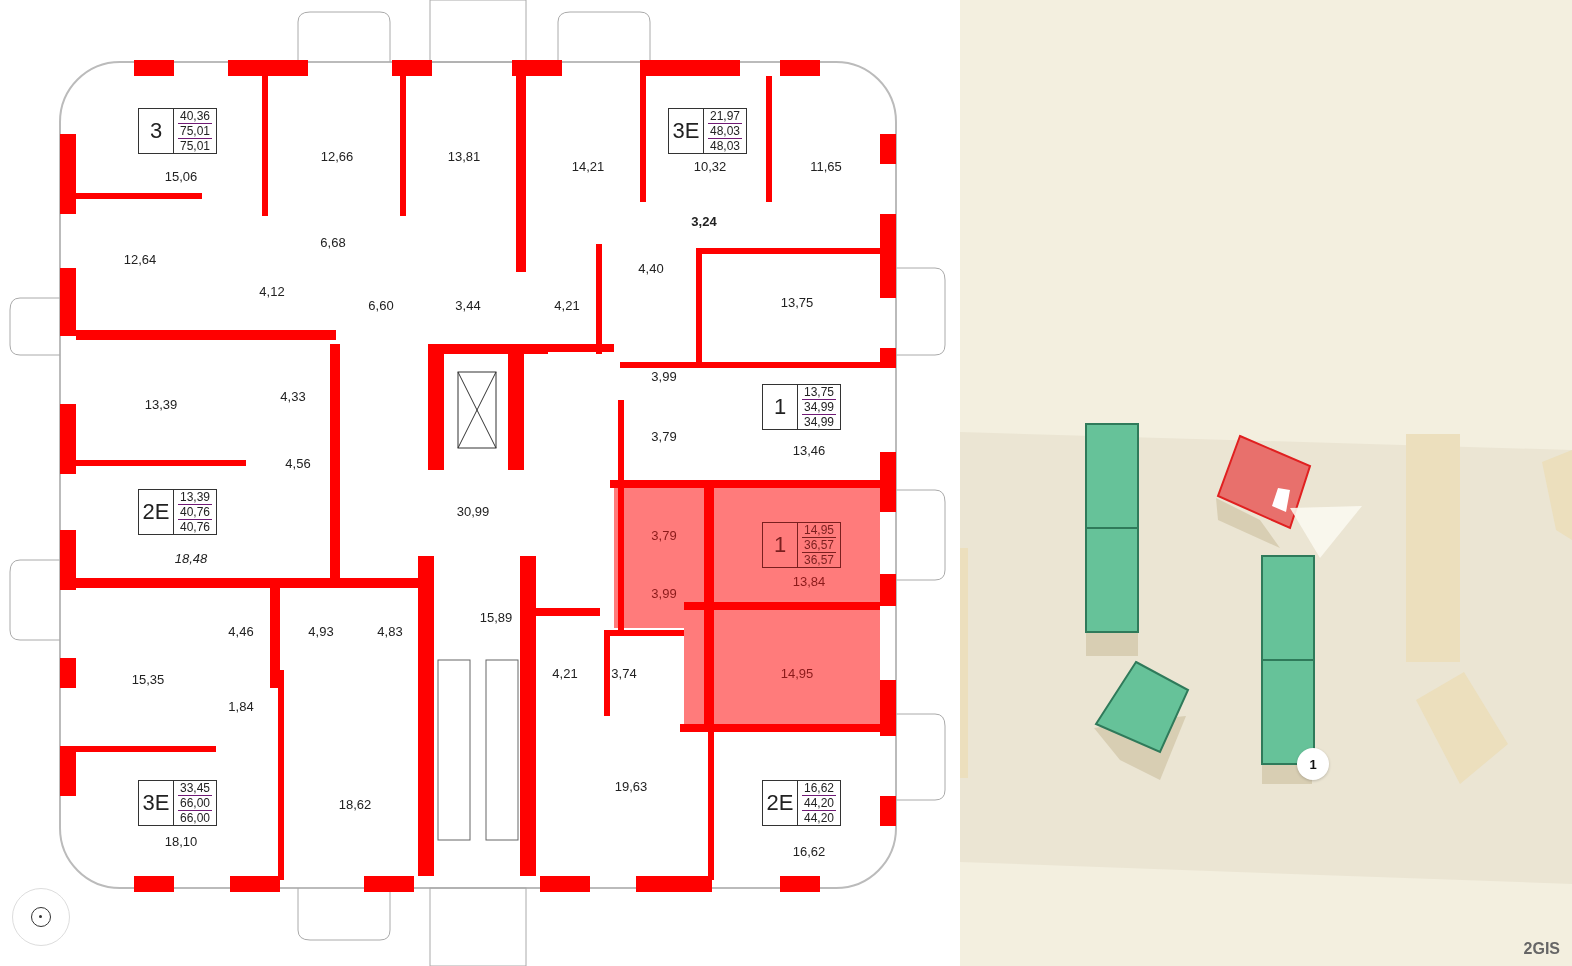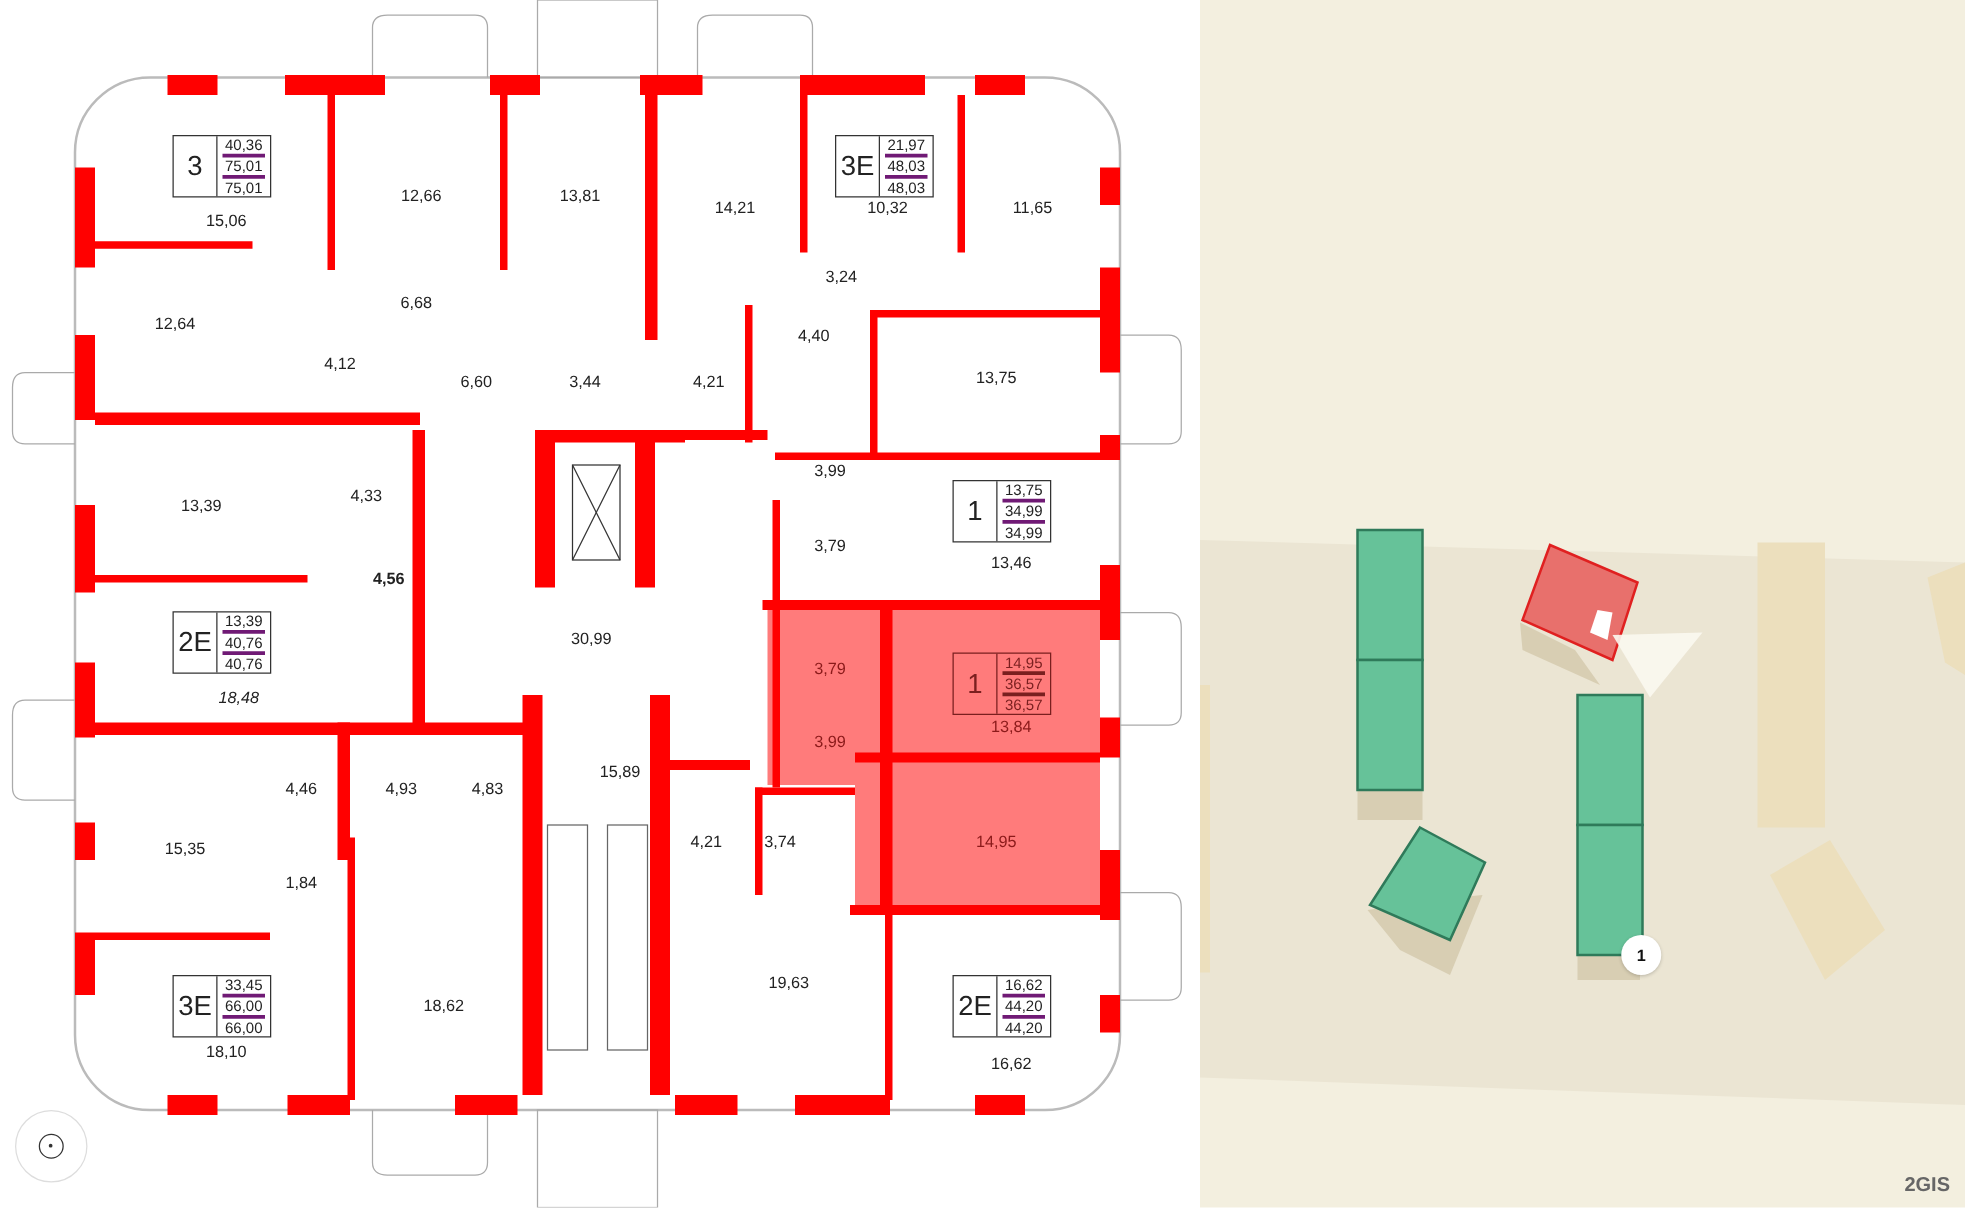--- a/index.html
+++ b/index.html
@@ -6,21 +6,21 @@
   body { width:1572px; height:966px; position:relative; overflow:hidden; background:#fff; font-family:"Liberation Sans", sans-serif; }
   #plan { position:absolute; left:0; top:0; width:960px; height:966px; background:#fff; }
   #plan svg { position:absolute; left:0; top:0; }
   .lbl { position:absolute; font-size:13px; color:#222; transform:translate(-50%,-50%); white-space:nowrap; }
   .lbl.sel { color:#8b1a1a; }
   .apt { position:absolute; display:flex; border:1px solid #333; background:#fff; font-size:12px; color:#222; }
   .apt.sel { background:transparent; border-color:#7a1f1f; color:#7a1f1f; }
   .apt .num { width:34px; display:flex; align-items:center; justify-content:center; font-size:22px; border-right:1px solid #333; }
   .apt.sel .num { border-color:#7a1f1f; }
   .apt .vals { display:flex; flex-direction:column; padding:0 4px; }
-  .apt .vals span { line-height:14px; text-align:center; border-bottom:3px solid #701a75; padding:0 2px; }
+  .apt .vals span { line-height:14px; text-align:center; border-bottom:1px solid #701a75; padding:0 2px; }
   .apt.sel .vals span { border-color:#7a1f1f; }
   .apt .vals span:last-child { border-bottom:none; }
   #map { position:absolute; left:960px; top:0; width:612px; height:966px; background:#f3efdf; overflow:hidden; }
   #map svg { position:absolute; left:0; top:0; }
   .marker { position:absolute; left:1297px; top:748px; width:32px; height:32px; border-radius:50%; background:#fff; display:flex; align-items:center; justify-content:center; font-weight:bold; font-size:13px; color:#111; box-shadow:0 1px 3px rgba(0,0,0,.2); }
   .logo { position:absolute; right:12px; bottom:8px; font-weight:bold; font-size:16px; color:#666; }
   .compass { position:absolute; left:12px; top:888px; width:56px; height:56px; border:1px solid #ddd; border-radius:50%; }
   .compass .inner { position:absolute; left:18px; top:18px; width:18px; height:18px; border:1px solid #333; border-radius:50%; }
   .compass .dot { position:absolute; left:26px; top:26px; width:3px; height:3px; background:#333; border-radius:50%; }
 </style>
@@ -179,34 +179,34 @@
       </div>
     </div>
   <div id="rooms">
       <div class="lbl" style="left: 181px; top: 176px;">15,06</div>
       <div class="lbl" style="left: 337px; top: 156px;">12,66</div>
       <div class="lbl" style="left: 464px; top: 156px;">13,81</div>
       <div class="lbl" style="left: 588px; top: 166px;">14,21</div>
       <div class="lbl" style="left: 710px; top: 166px; text-align: right;">10,32</div>
       <div class="lbl" style="left: 826px; top: 166px;">11,65</div>
       <div class="lbl" style="left: 333px; top: 242px;">6,68</div>
-      <div class="lbl" style="left: 673px; top: 221px;">3,24</div>
+      <div class="lbl" style="left: 704px; top: 221px; font-weight: bold;">3,24</div>
       <div class="lbl" style="left: 140px; top: 259px;">12,64</div>
       <div class="lbl" style="left: 272px; top: 291px;">4,12</div>
       <div class="lbl" style="left: 381px; top: 305px;">6,60</div>
       <div class="lbl" style="left: 468px; top: 305px;">3,44</div>
       <div class="lbl" style="left: 567px; top: 305px;">4,21</div>
       <div class="lbl" style="left: 651px; top: 268px; text-align: center;">4,40</div>
       <div class="lbl" style="left: 797px; top: 302px;">13,75</div>
       <div class="lbl" style="left: 664px; top: 376px;">3,99</div>
       <div class="lbl" style="left: 161px; top: 404px;">13,39</div>
       <div class="lbl" style="left: 293px; top: 396px;">4,33</div>
       <div class="lbl" style="left: 664px; top: 436px;">3,79</div>
       <div class="lbl" style="left: 809px; top: 450px;">13,46</div>
-      <div class="lbl" style="left: 311px; top: 463px; font-weight: bold;">4,56</div>
+      <div class="lbl" style="left: 298px; top: 463px;">4,56</div>
       <div class="lbl" style="left: 473px; top: 511px;">30,99</div>
       <div class="lbl sel" style="left: 664px; top: 535px;">3,79</div>
       <div class="lbl" style="left: 191px; top: 558px; font-style: italic;">18,48</div>
       <div class="lbl sel" style="left: 809px; top: 581px;">13,84</div>
       <div class="lbl sel" style="left: 664px; top: 593px;">3,99</div>
       <div class="lbl" style="left: 496px; top: 617px;">15,89</div>
       <div class="lbl" style="left: 241px; top: 631px;">4,46</div>
       <div class="lbl" style="left: 321px; top: 631px;">4,93</div>
       <div class="lbl" style="left: 390px; top: 631px;">4,83</div>
       <div class="lbl" style="left: 148px; top: 679px;">15,35</div>

